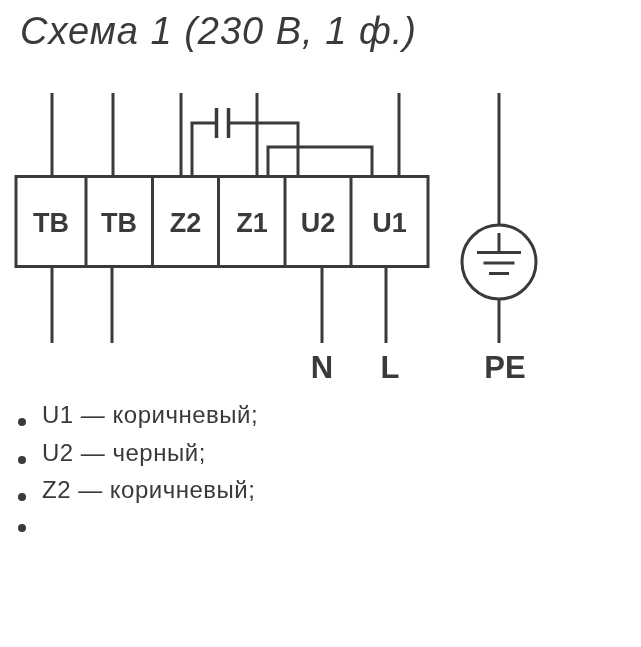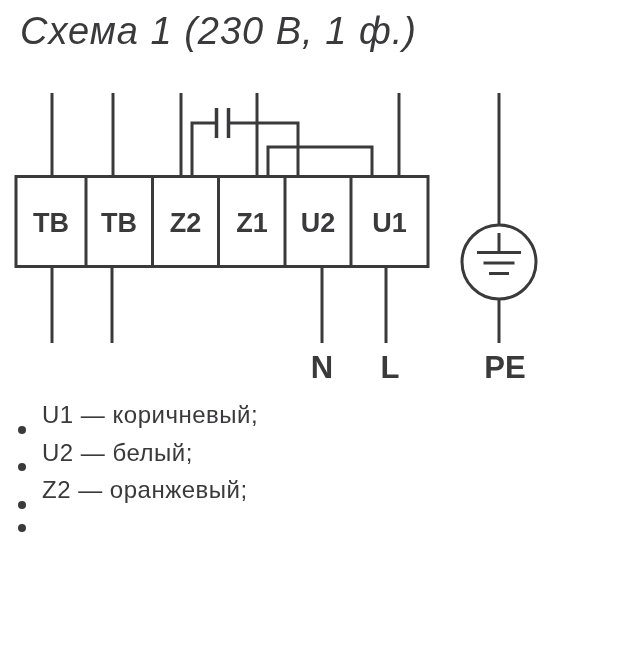--- a/index.html
+++ b/index.html
@@ -38,21 +38,21 @@
   .terminal-label { font-size: 27px; }
   .lead-label { font-size: 31px; }
   .legend {
     position: absolute;
     left: 18px;
     top: 396px;
     list-style: none;
   }
   .legend li {
     display: flex;
-    align-items: flex-end;
+    align-items: center;
     line-height: 37.5px;
     font-size: 24px;
     font-weight: 300;
     letter-spacing: 0.5px;
     color: var(--ink);
   }
   .legend .dot {
     flex: 0 0 auto;
     width: 8px;
     height: 8px;
@@ -129,24 +129,24 @@
     </g>
   </svg>
 
   <ul class="legend">
     <li>
       <span class="dot"></span>
       <span>U1 — коричневый;</span>
     </li>
     <li>
       <span class="dot"></span>
-      <span>U2 — белый;</span>
+      <span>U2 — черный;</span>
     </li>
     <li>
       <span class="dot"></span>
-      <span>Z2 — оранжевый;</span>
+      <span>Z2 — коричневый;</span>
     </li>
     <li>
       <span class="dot"></span>
     </li>
   </ul>
 
 </div>
 
 </body></html>

